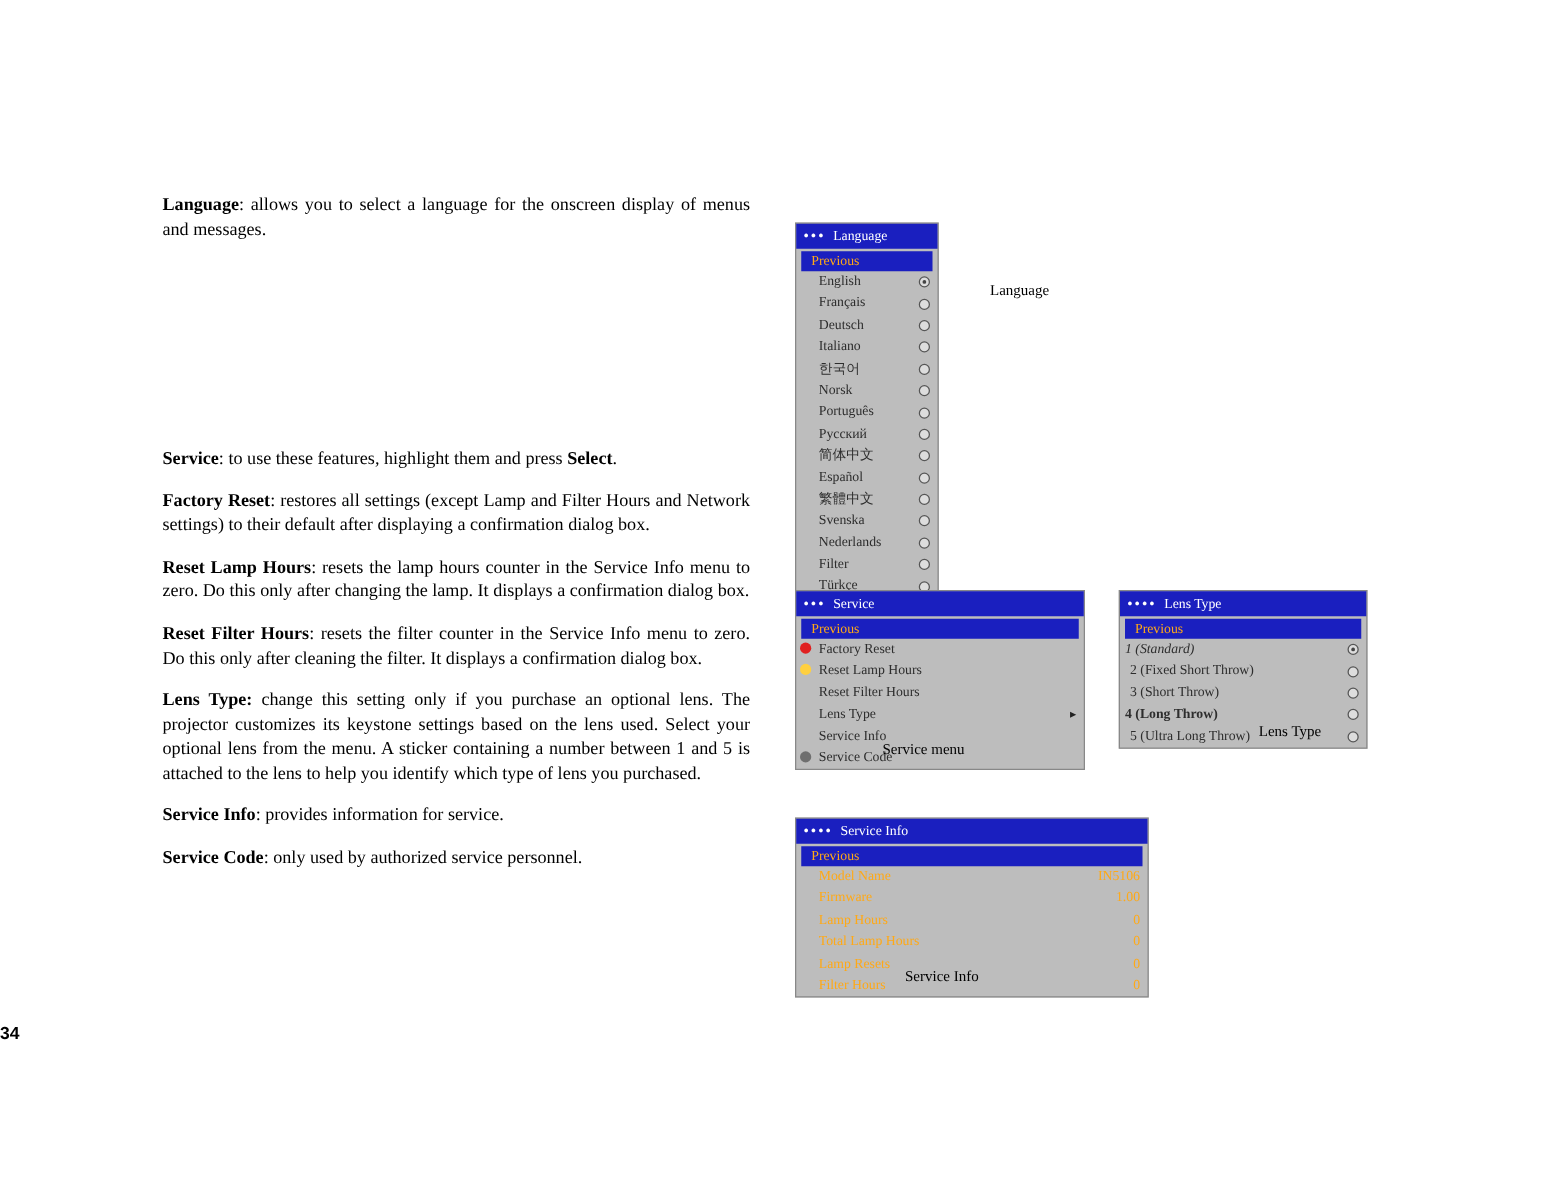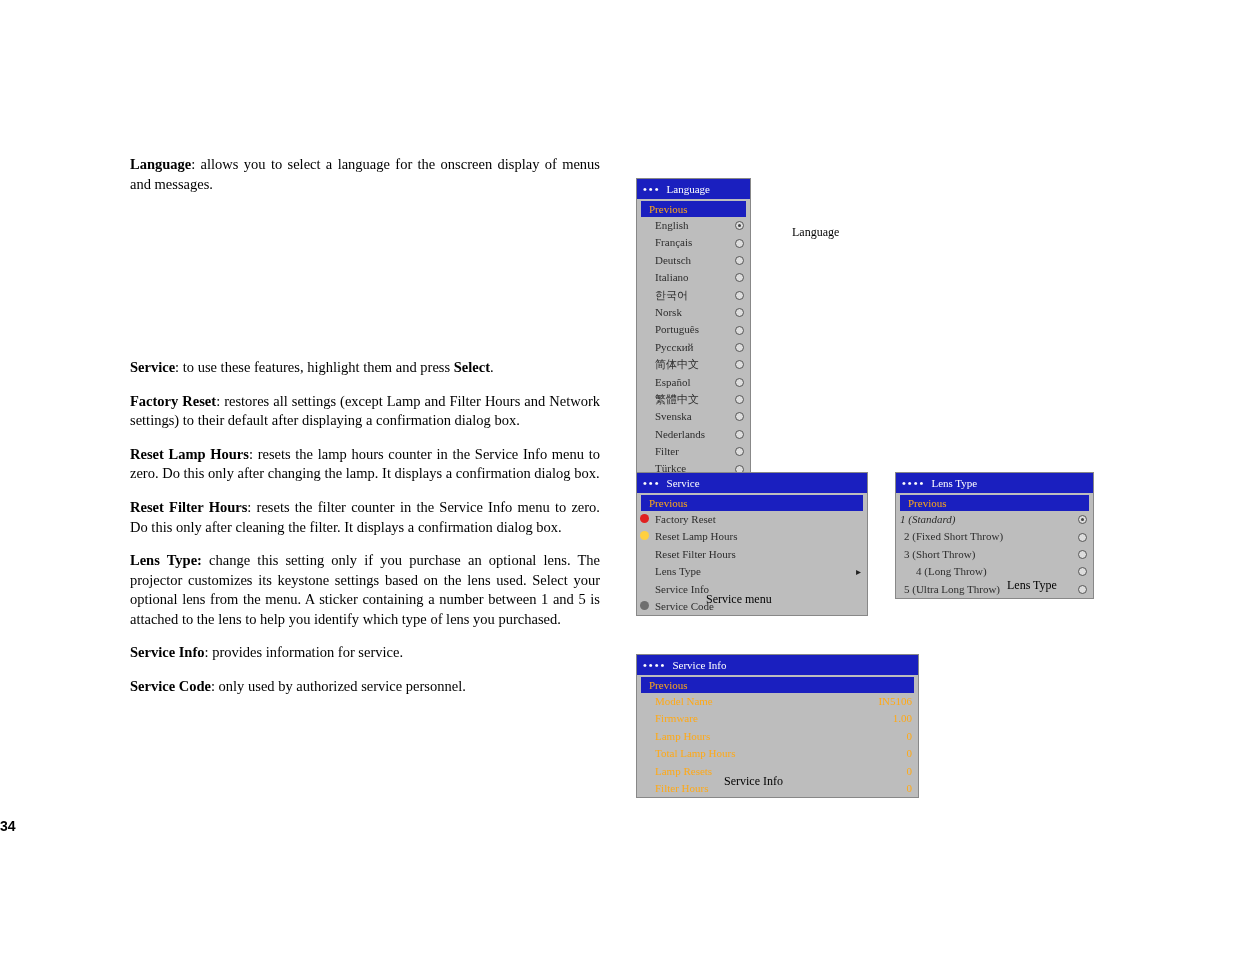--- a/index.html
+++ b/index.html
@@ -199,21 +199,21 @@
           <span class="radio sel"></span>
         </div>
         <div class="row nopad" style="padding-left: 8px;">
           <span class="lbl">2 (Fixed Short Throw)</span>
           <span class="radio"></span>
         </div>
         <div class="row nopad" style="padding-left: 8px;">
           <span class="lbl">3 (Short Throw)</span>
           <span class="radio"></span>
         </div>
-        <div class="row nopad" style="padding-left: 20px;">
+        <div class="row nopad" style="padding-left: 4px; font-weight: bold;">
           <span class="lbl">4 (Long Throw)</span>
           <span class="radio"></span>
         </div>
         <div class="row nopad" style="padding-left: 8px;">
           <span class="lbl">5 (Ultra Long Throw)</span>
           <span class="radio"></span>
         </div>
       </div>
   </div>
   <div class="lens-cap">Lens Type</div>

